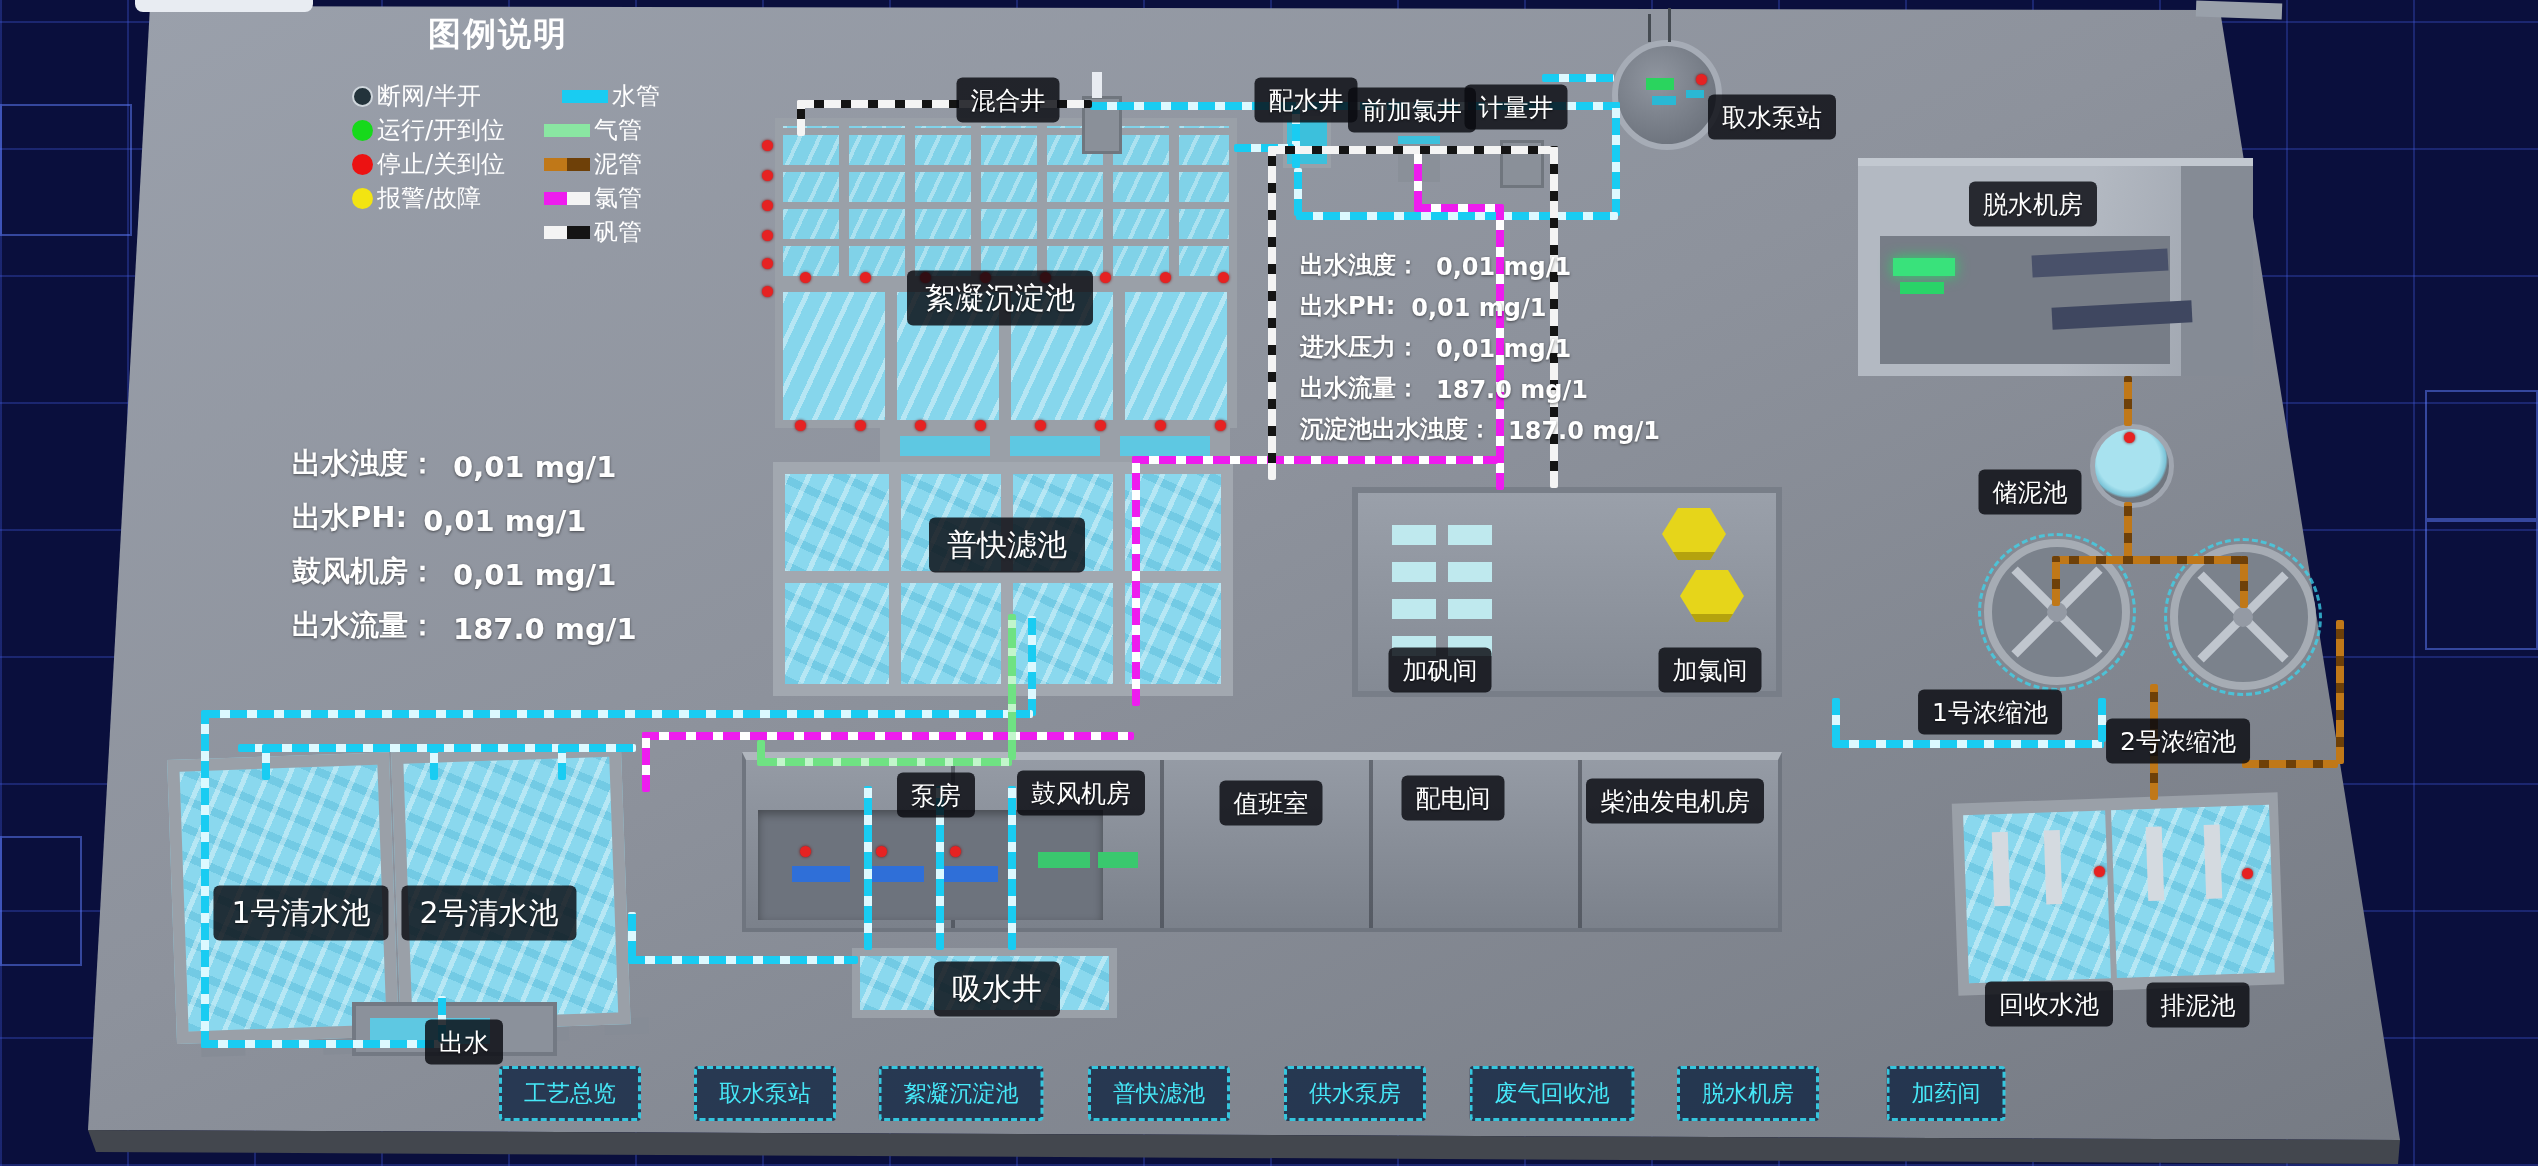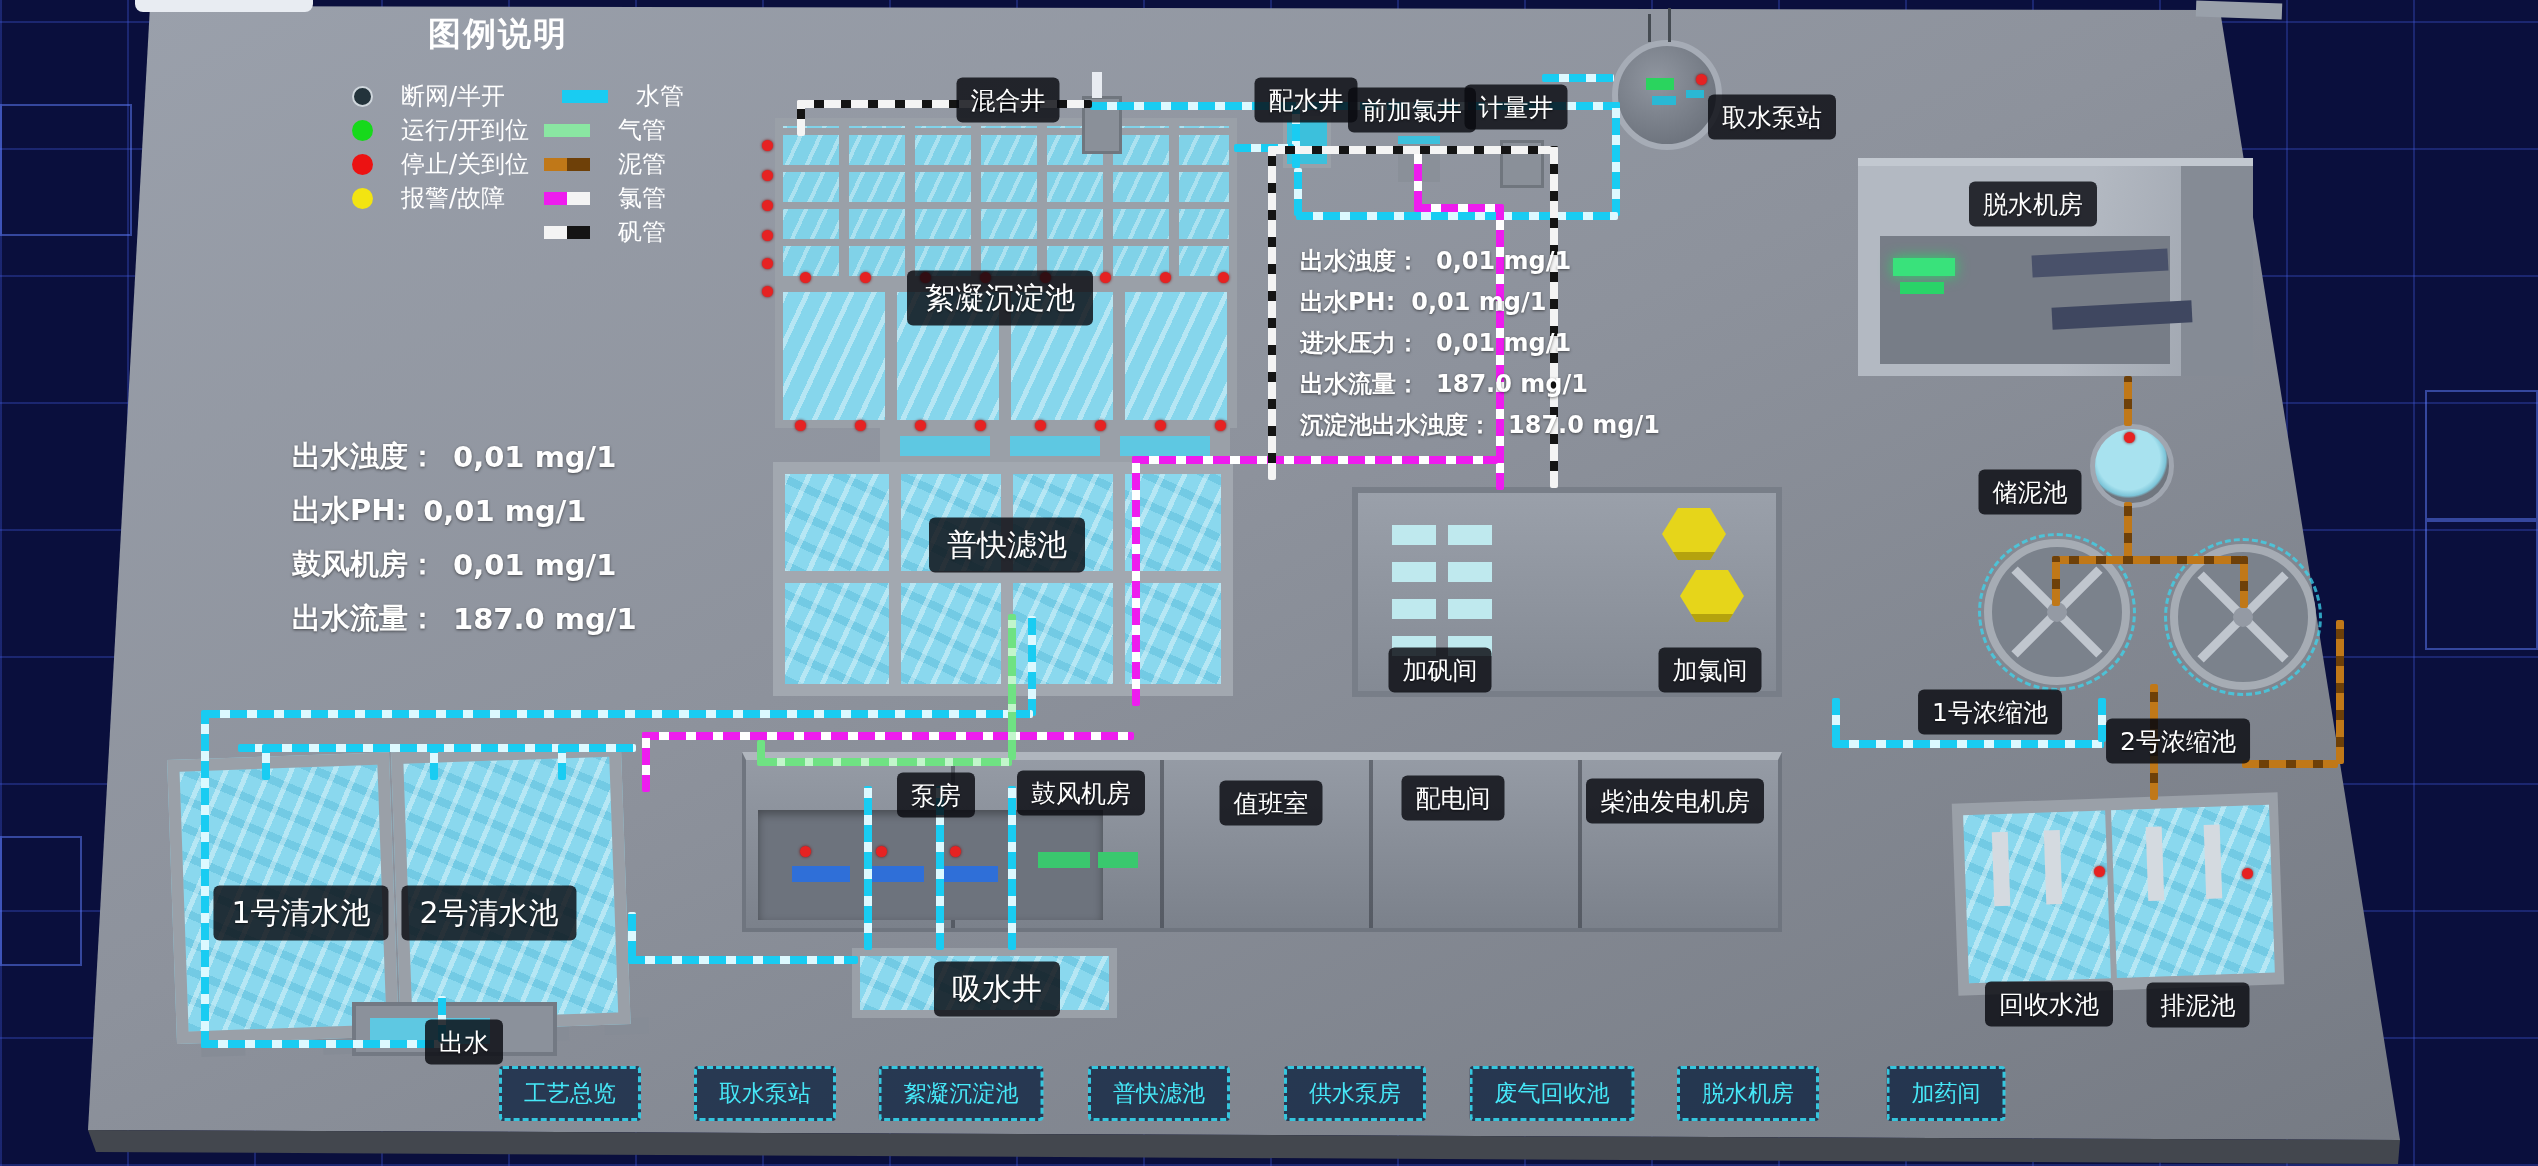--- a/index.html
+++ b/index.html
@@ -44,28 +44,28 @@
 
   
   .tag{position:absolute;transform:translate(-50%,-50%);background:rgba(8,10,16,.82);color:#fff;
     font-size:25px;padding:6px 14px;border-radius:6px;white-space:nowrap;z-index:40;
     text-shadow:0 1px 2px rgba(0,0,0,.6)}
   .tag.big{font-size:30px;padding:7px 18px}
 
   
   #legend{position:absolute;left:340px;top:18px;width:420px;height:240px;z-index:45;color:#fff}
   .lg-title{position:absolute;left:88px;top:-6px;font-size:33px;font-weight:bold;letter-spacing:2px}
-  .lrow{position:absolute;display:flex;align-items:center;gap:28px;height:28px;font-size:24px;white-space:nowrap}
+  .lrow{position:absolute;display:flex;align-items:center;gap:4px;height:28px;font-size:24px;white-space:nowrap}
   .stc{width:21px;height:21px;border-radius:50%;display:inline-block;flex:none}
   .sw{display:flex;flex:none}
   .sw i{display:inline-block;width:23px;height:13px}
 
   
   .stats{position:absolute;z-index:45;color:#fff;font-weight:600;text-shadow:0 1px 3px rgba(0,0,0,.55)}
-  .srow{display:flex;align-items:center;gap:16px}
+  .srow{display:flex;align-items:flex-end;gap:16px}
   #statsL .srow{height:54px;font-size:29px}
   #statsC .srow{height:41px;font-size:24px}
 
   
   .navbtn{position:absolute;top:1066px;transform:translateX(-50%);z-index:50;
     background:rgba(8,30,60,.75);border:3px dashed rgba(56,214,238,.9);color:#46e8f8;
     font-size:23px;padding:9px 22px;border-radius:4px;white-space:nowrap;cursor:pointer;
     font-family:inherit}
   #watermark{position:absolute;left:2124px;top:1106px;z-index:50;color:#fff;font-size:25px;white-space:nowrap}
 

